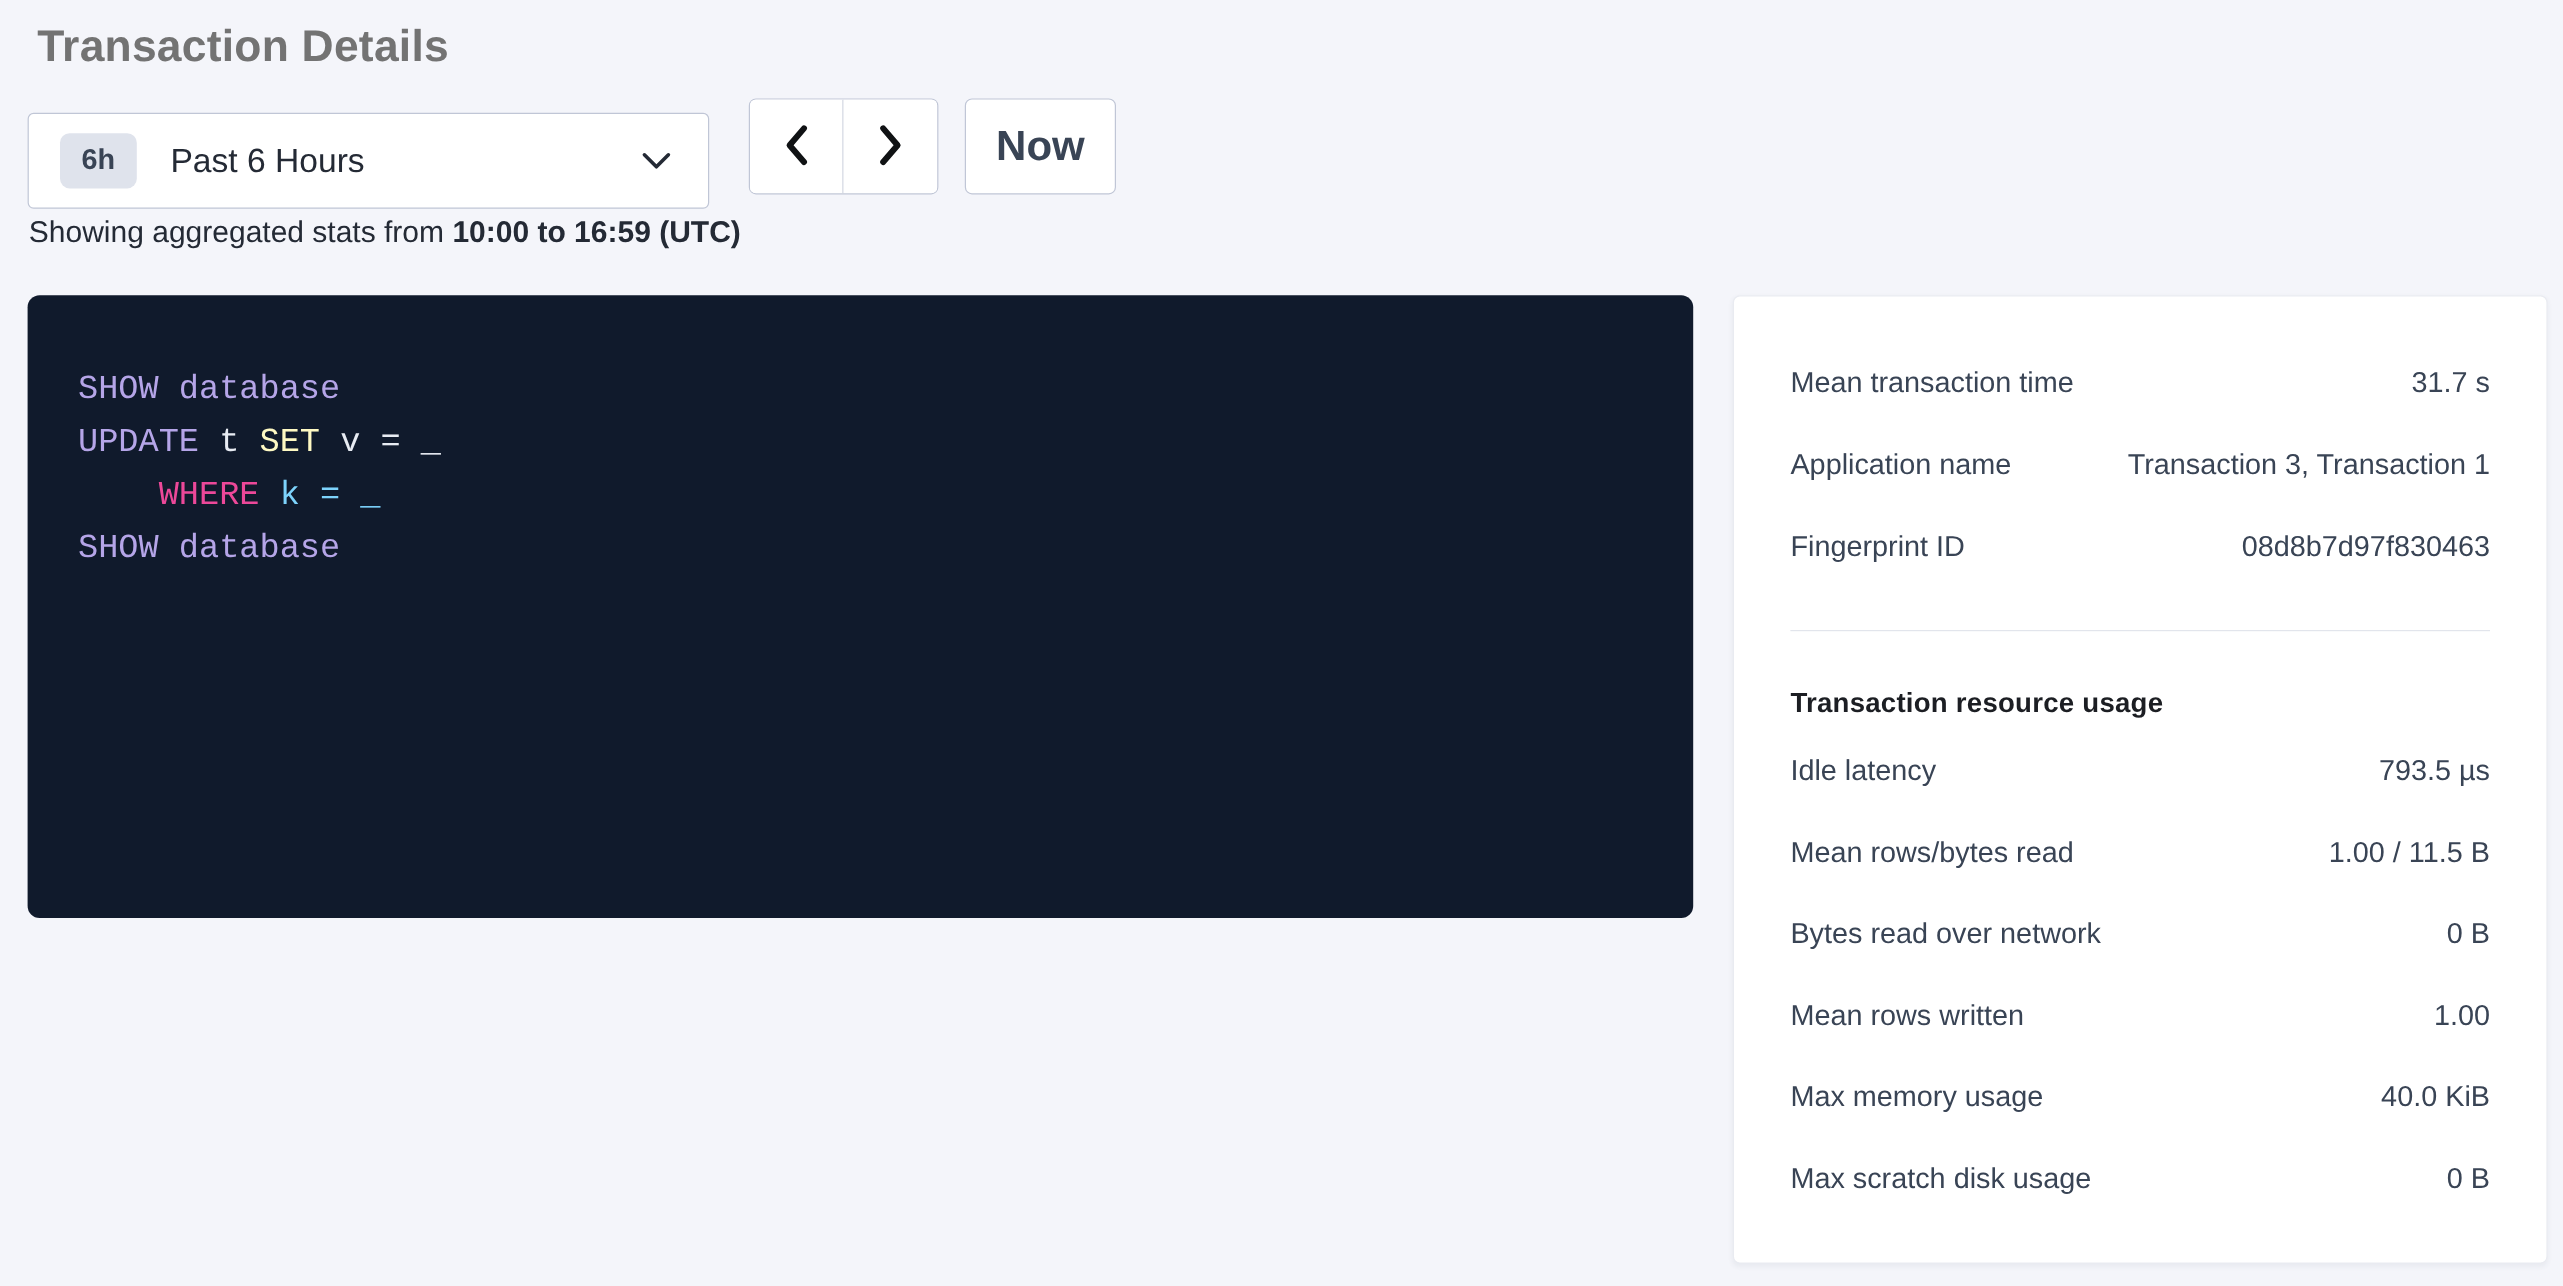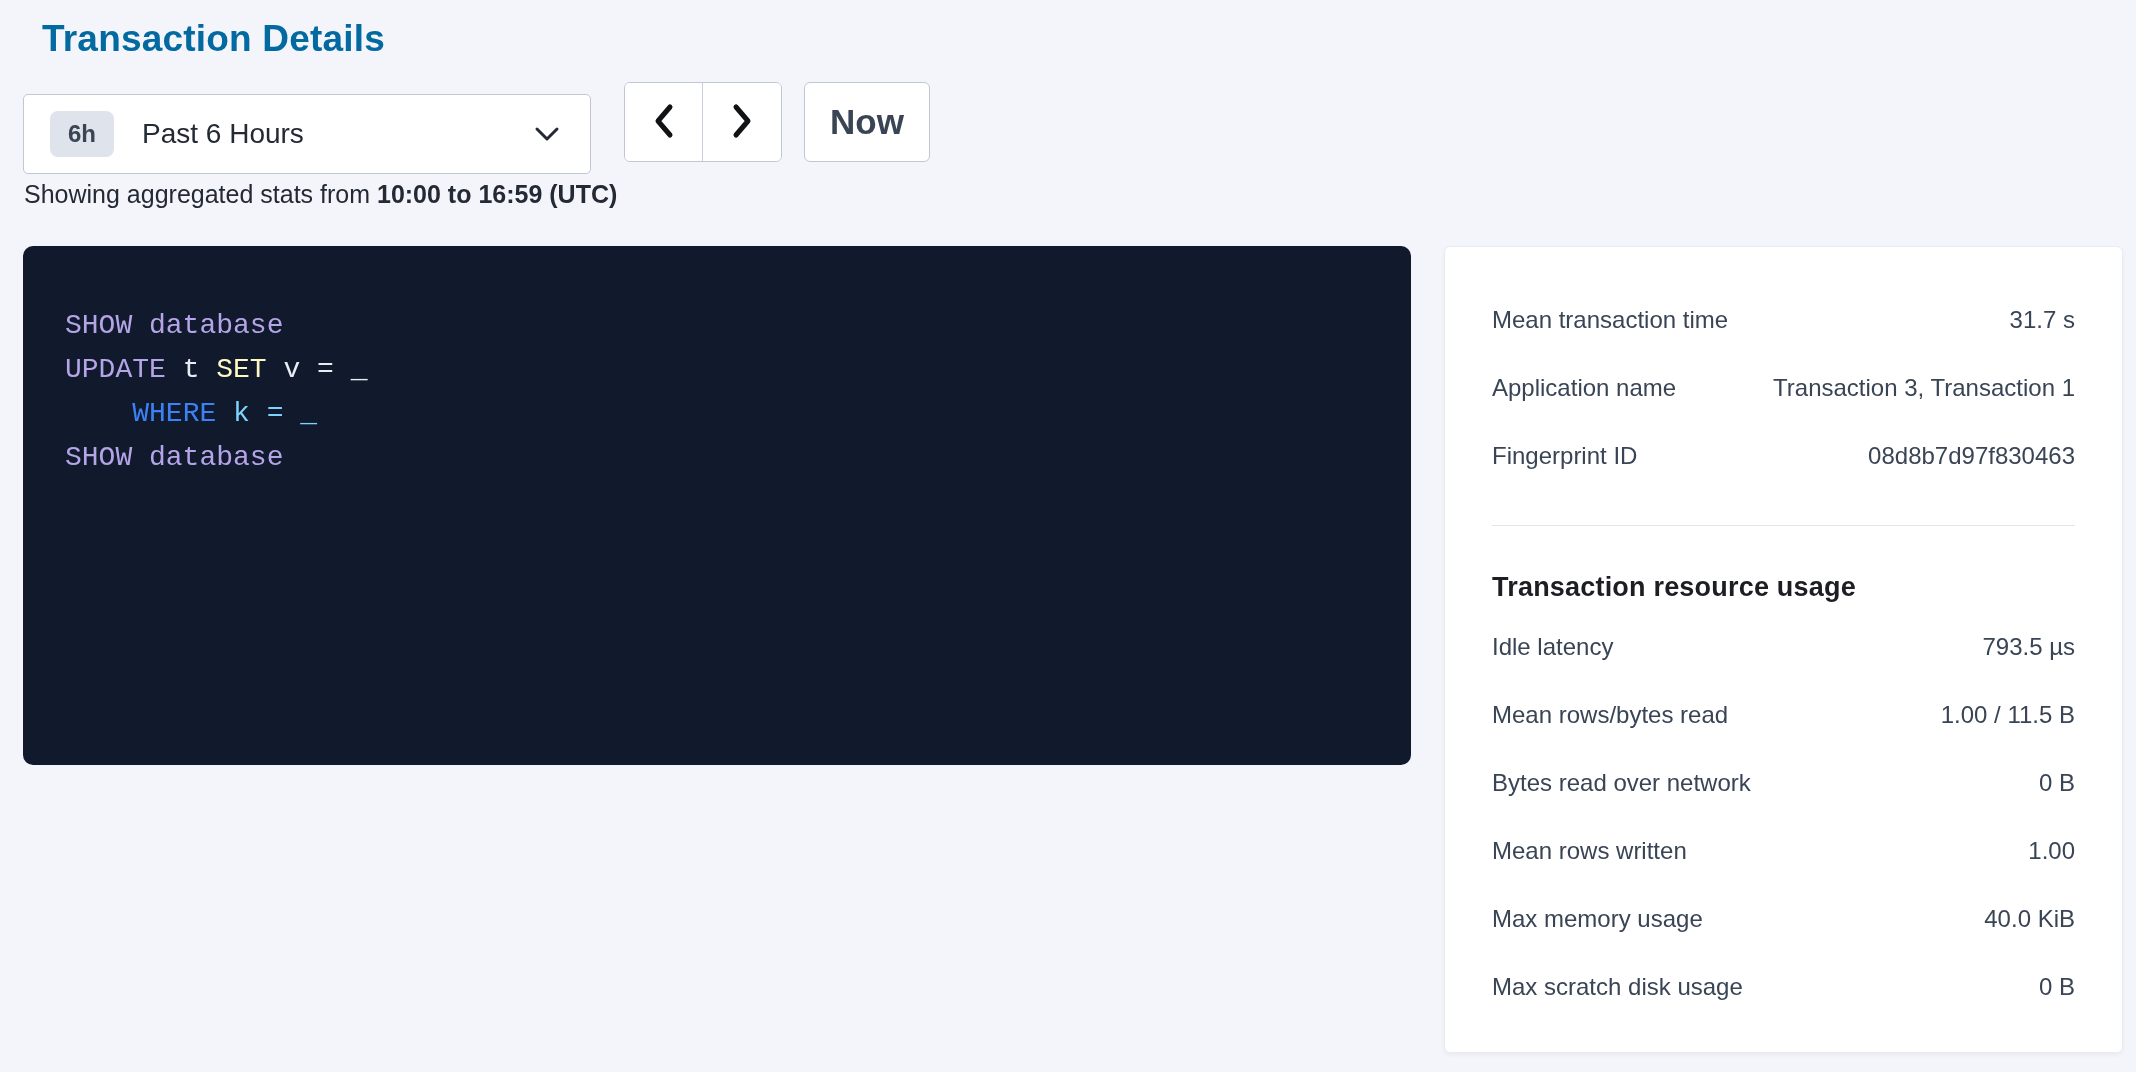--- a/index.html
+++ b/index.html
@@ -7,23 +7,23 @@
   body {
     background: #f4f5fa;
     font-family: "Liberation Sans", sans-serif;
     color: #394455;
   }
   .page { padding: 16px 13px 0 23px; }
 
   .page-title {
     font-size: 37px;
     font-weight: 700;
-    color: #0369a1;
+    color: #737373;
     line-height: 46px;
-    margin-left: 19px;
+    margin-left: 8px;
     letter-spacing: 0.2px;
   }
 
   
   .controls-row {
     display: flex;
     align-items: stretch;
     margin-top: 20px;
     height: 80px;
   }
@@ -137,21 +137,21 @@
   .stat-value { font-size: 24px; font-weight: 400; color: #394455; text-align: right; }
 
   .card-divider {
     border: none;
     border-top: 1px solid #e2e5ec;
     margin: 35px 0 0 0;
   }
   .card-heading {
     margin-top: 46px;
     margin-bottom: 10px;
-    font-size: 27px;
+    font-size: 23px;
     font-weight: 700;
     color: #1c1e23;
     letter-spacing: 0.2px;
   }
 </style>
 </head>
 <body>
 
 <div class="page">
 
@@ -189,21 +189,21 @@
     <button class="now-button">Now</button>
   </div>
 
   <div class="subtitle"><span>Showing aggregated stats from </span><b>10:00 to 16:59 (UTC)</b></div>
 
   <div class="main-row">
 
     <div class="sql-box" id="sql-box" style="background: rgb(16, 26, 44);">
         <div class="sql-line"><span style="color: rgb(181, 165, 232);">SHOW database</span></div>
         <div class="sql-line"><span style="color: rgb(181, 165, 232);">UPDATE</span><span style="color: rgb(232, 236, 243);"> t </span><span style="color: #fef9c3;">SET</span><span style="color: rgb(232, 236, 243);"> v = _</span></div>
-        <div class="sql-line"><span style="color: rgb(232, 236, 243);">    </span><span style="color: #3b82f6;">WHERE</span><span style="color: #7dd3fc; margin-top: 35px;"> k = _</span></div>
+        <div class="sql-line"><span style="color: rgb(232, 236, 243);">    </span><span style="color: #ec4899;">WHERE</span><span style="color: #7dd3fc; margin-top: 35px;"> k = _</span></div>
         <div class="sql-line"><span style="color: rgb(181, 165, 232);">SHOW database</span></div>
       </div>
 
     <div class="details-card">
       <div id="summary-rows">
           <div class="stat-row">
             <span class="stat-label">Mean transaction time</span>
             <span class="stat-value">31.7 s</span>
           </div>
           <div class="stat-row">

